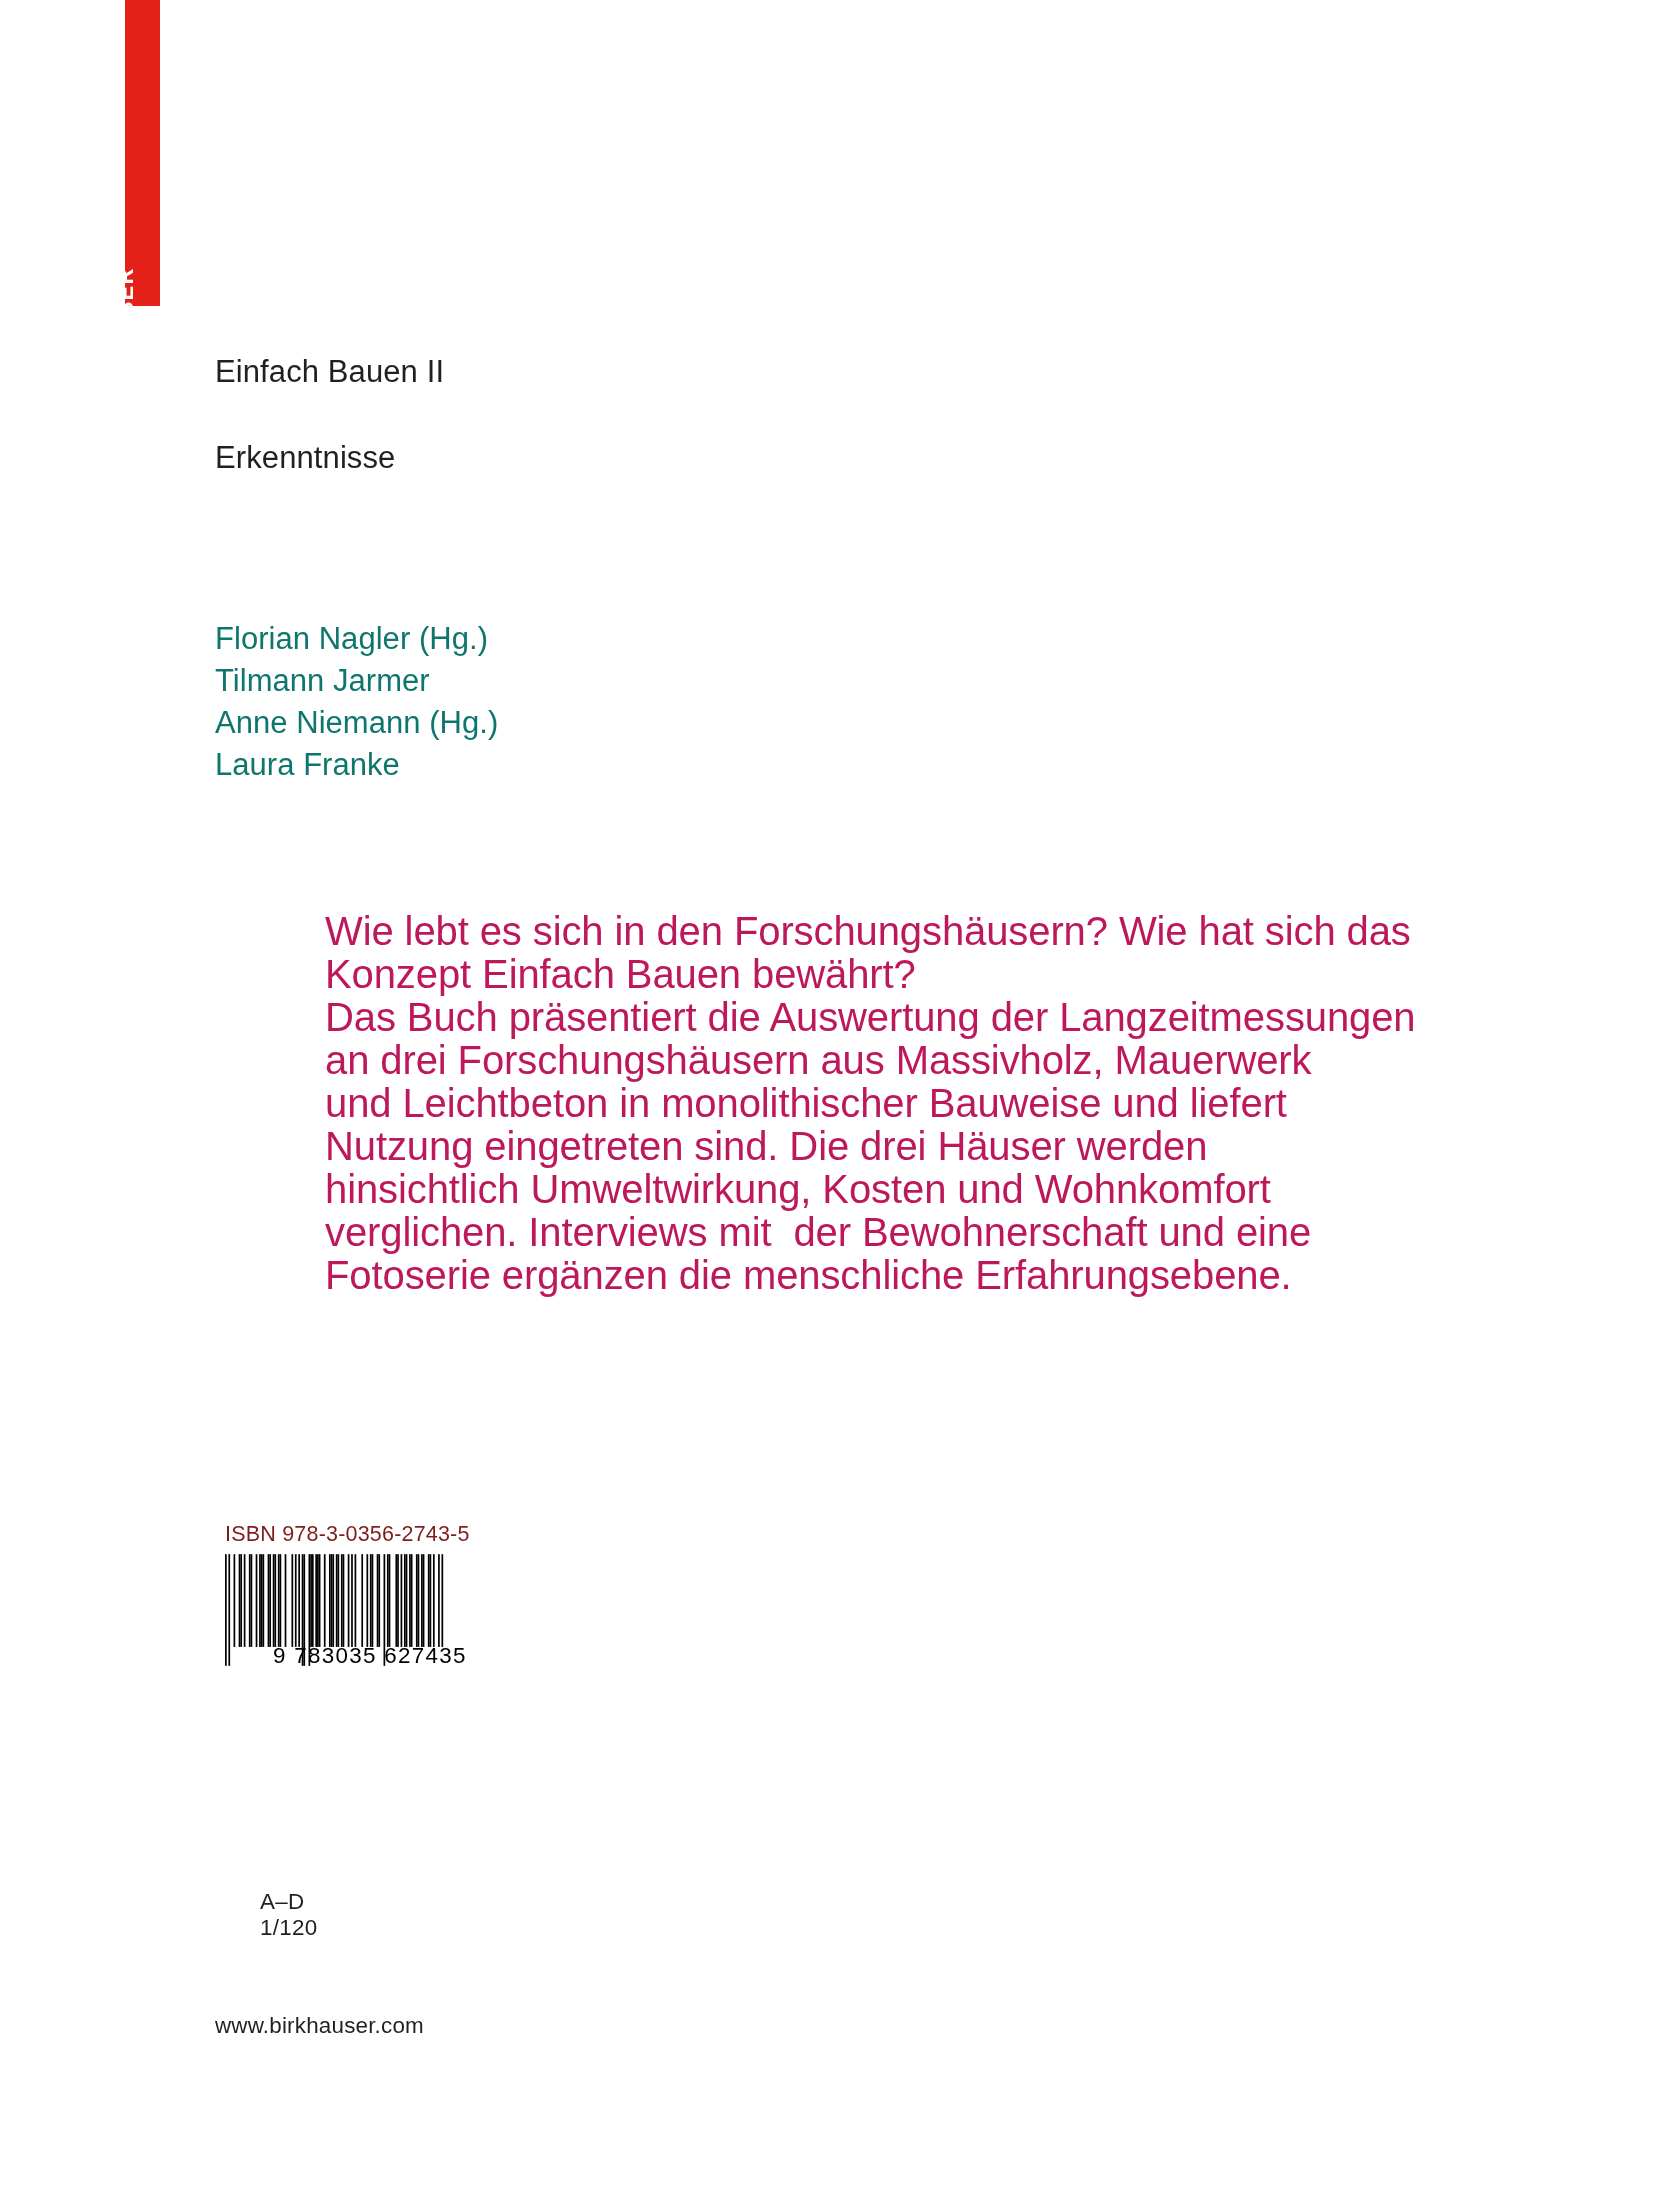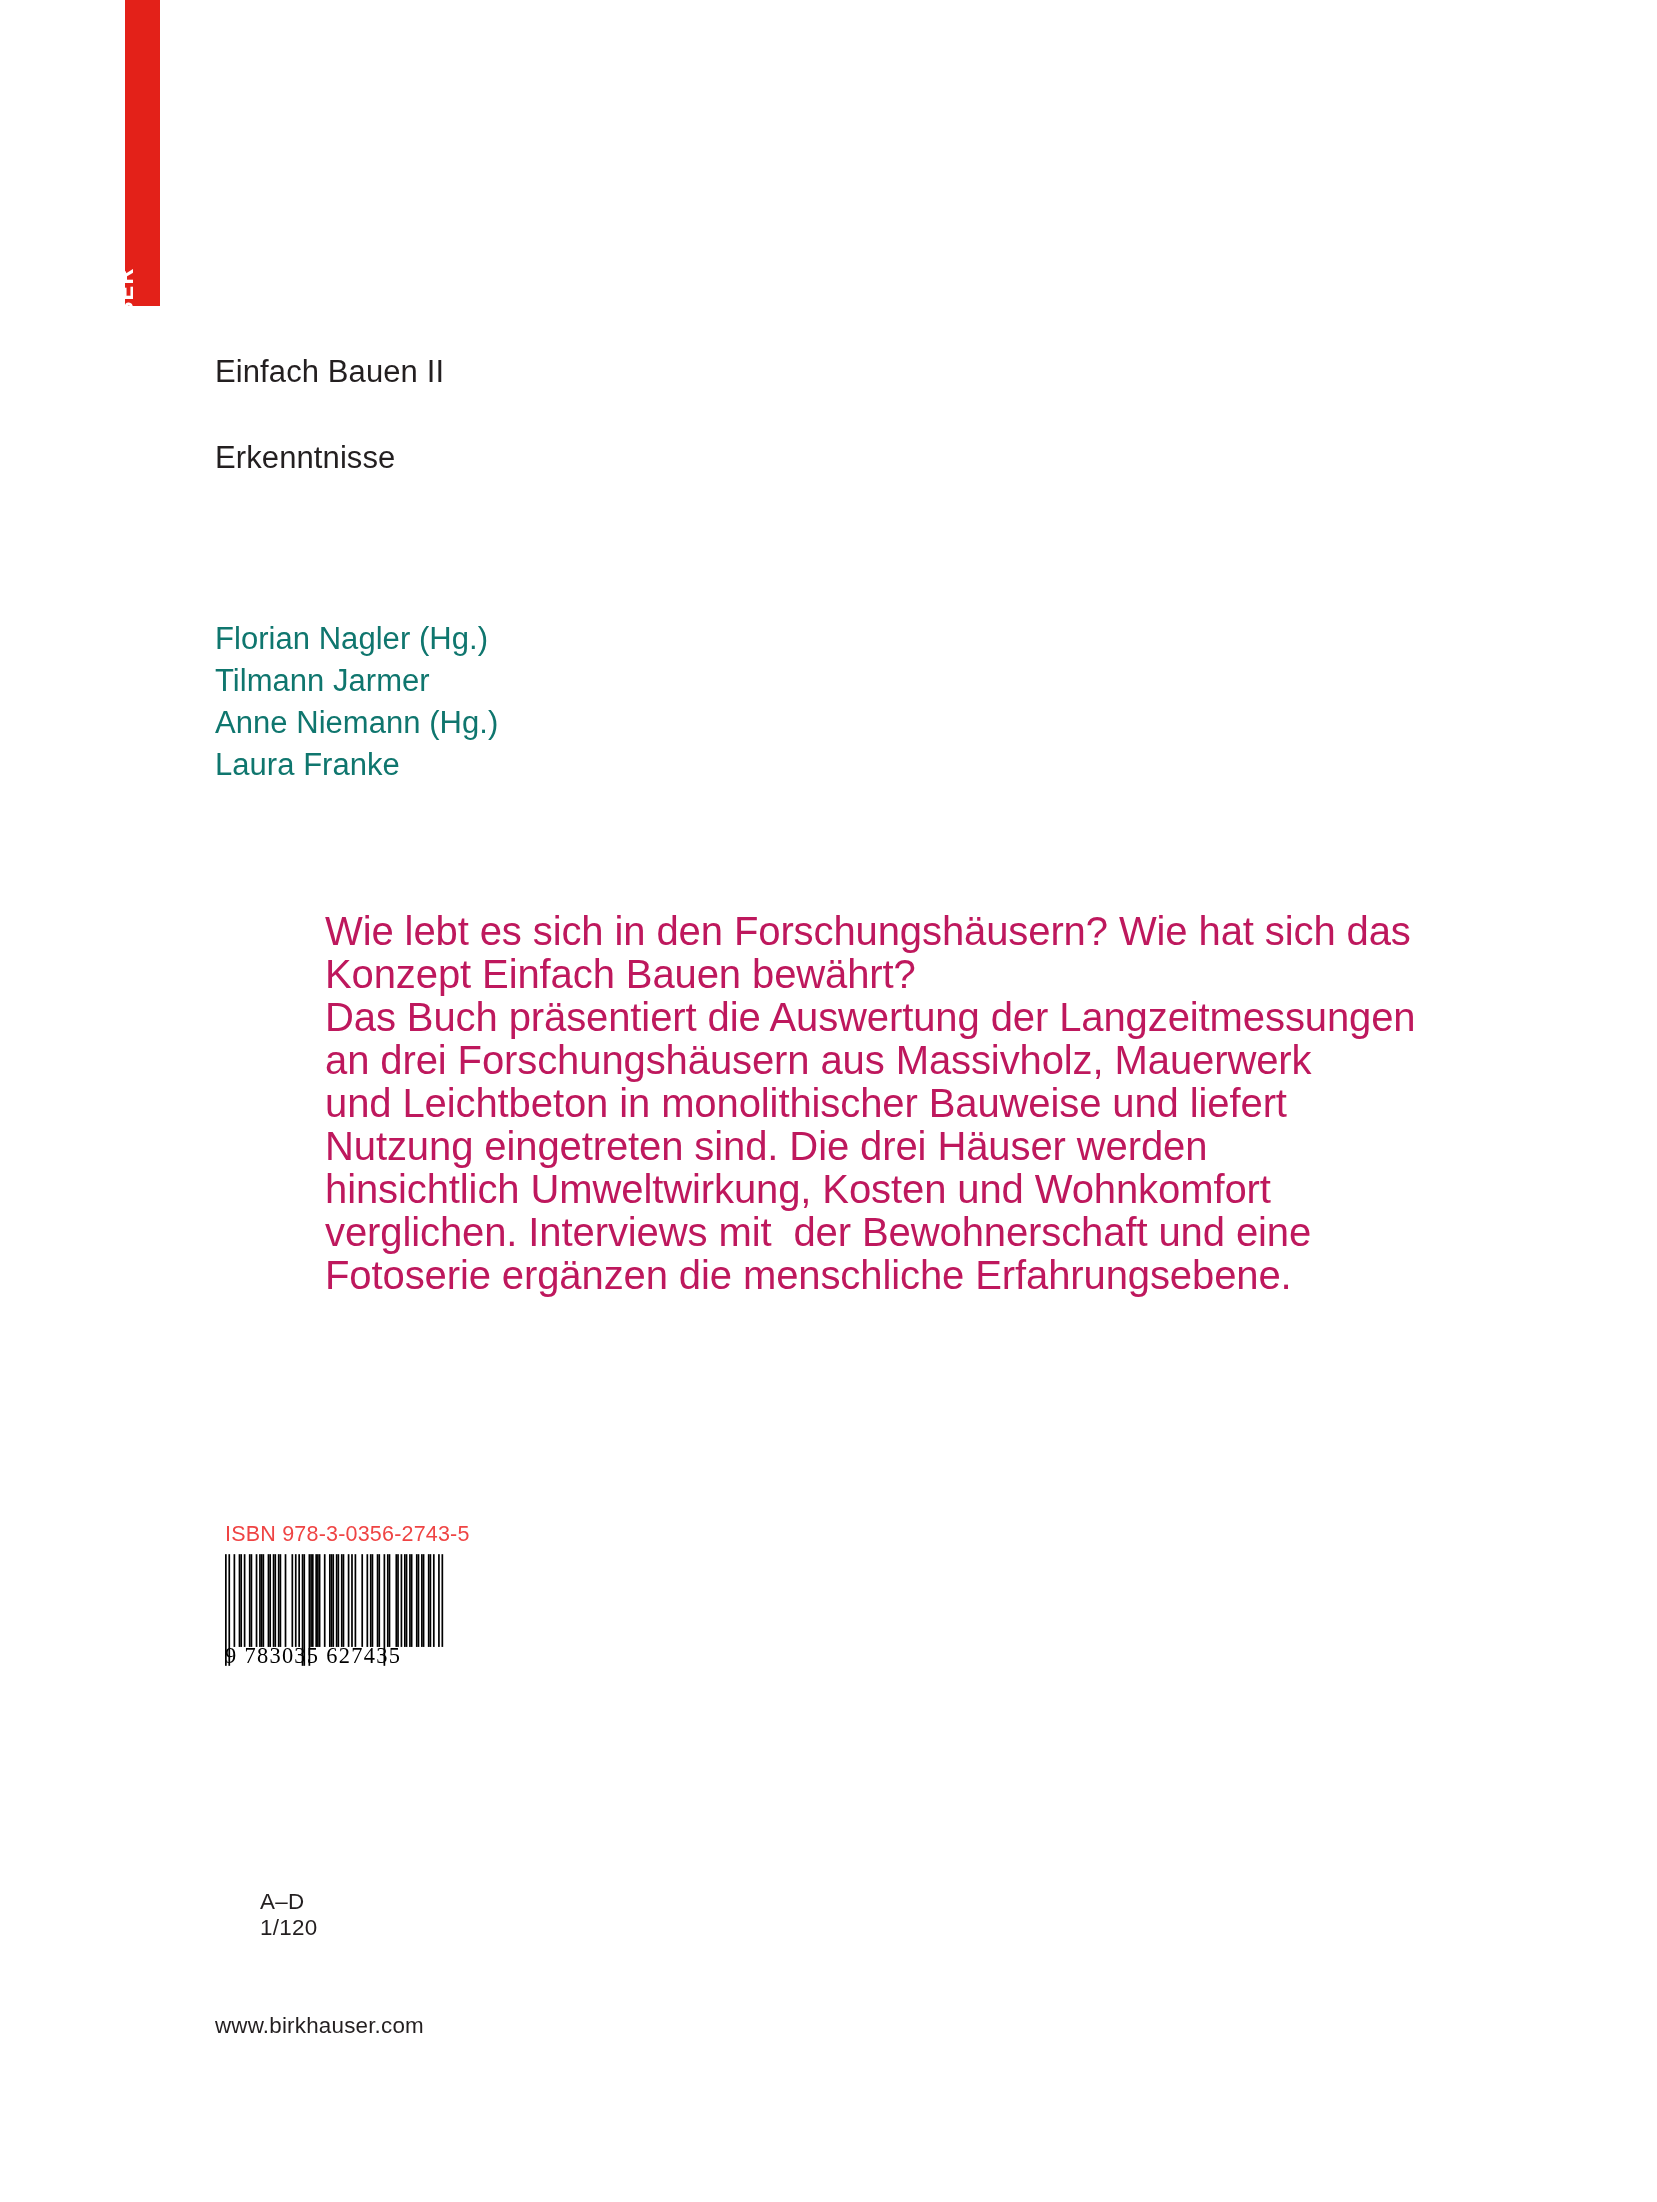--- a/index.html
+++ b/index.html
@@ -107,43 +107,44 @@
   
   .isbn-block {
     position: absolute;
     left: 225px;
     top: 1521px;
   }
   .isbn-text {
     font-size: 21.5px;
     font-weight: 400;
     letter-spacing: 0.2px;
-    color: #ef4444;
+    color: #7f1d1d;
     line-height: 26px;
     margin: 0 0 6.9px 0;
     white-space: pre;
   }
   .barcode {
     position: relative;
     width: 225px;
     height: 112px;
   }
   .barcode svg { display: block; }
   .barcode-digits {
     position: absolute;
     left: 0;
     bottom: -3.4px;
     width: 225px;
     height: 26px;
     font-size: 22.4px;
     letter-spacing: 1.3px;
     color: #000;
-    font-family: Liberation Serif, serif;
+    font-family: Liberation Sans, sans-serif;
     white-space: pre;
     line-height: 26px;
+    padding-left: 48px;
   }
 
   
   .footer-codes {
     position: absolute;
     left: 215px;
     top: 1889px;
     display: flex;
     align-items: baseline;
     flex-direction: column;

